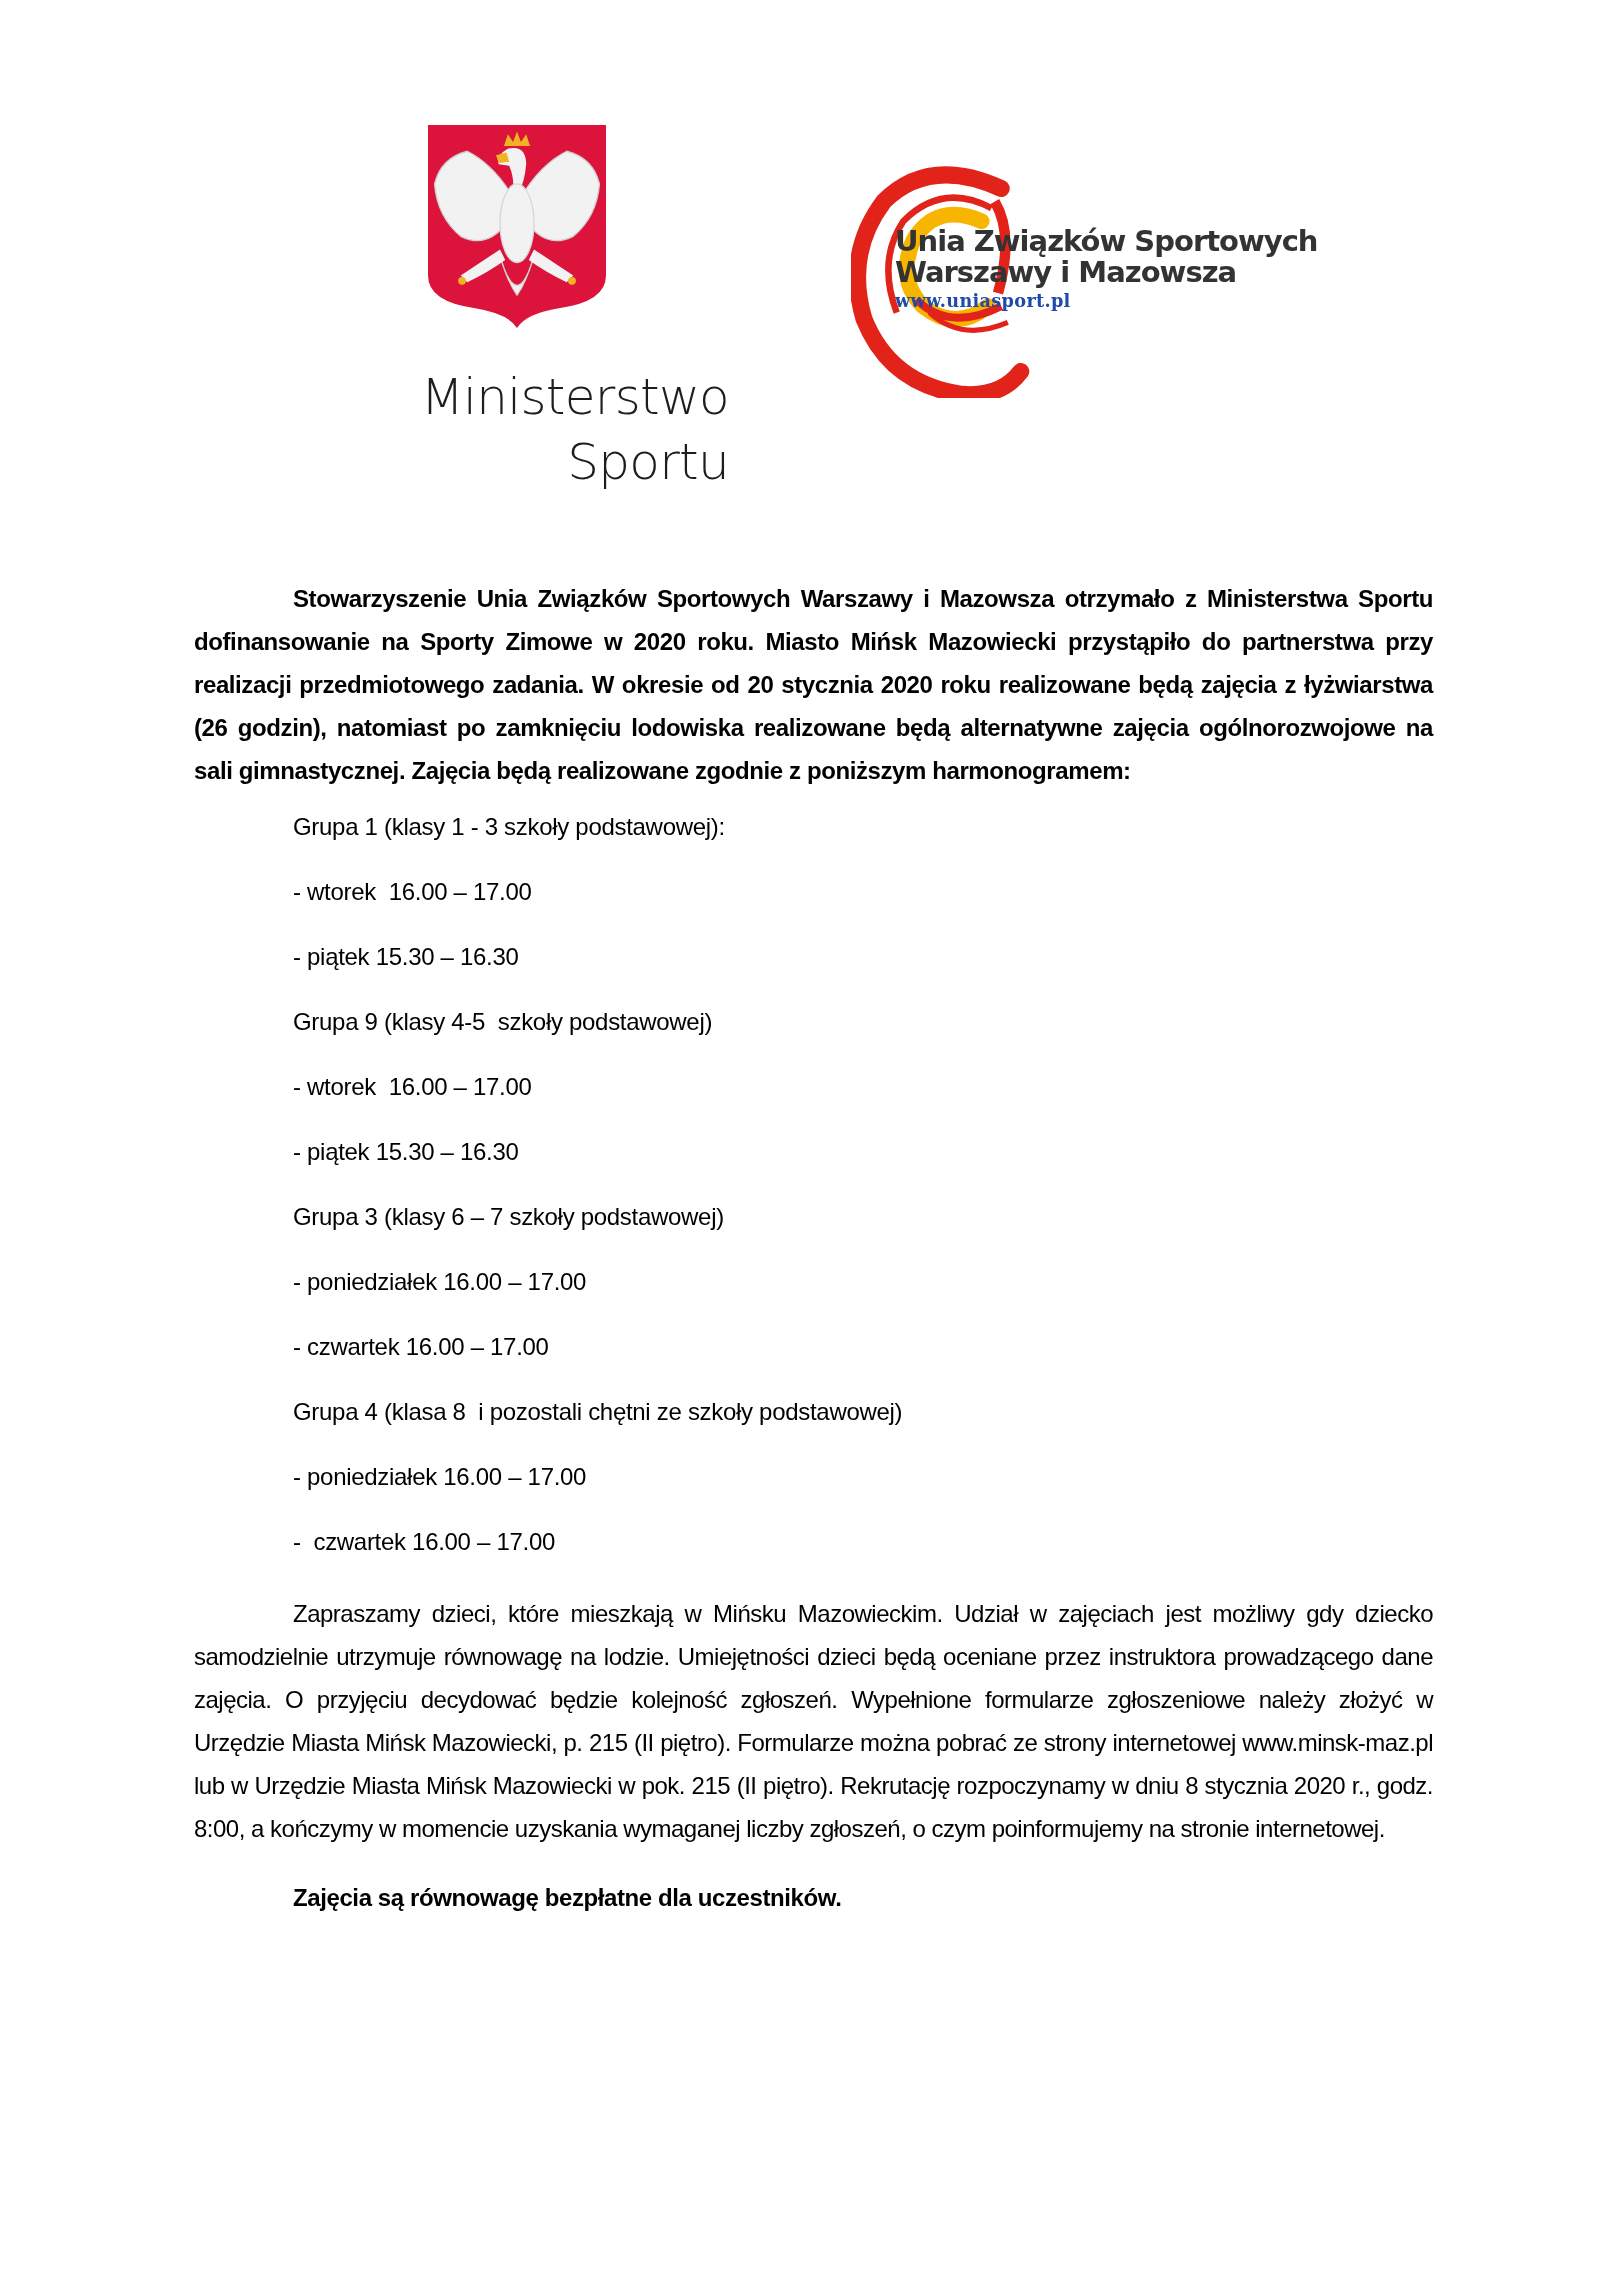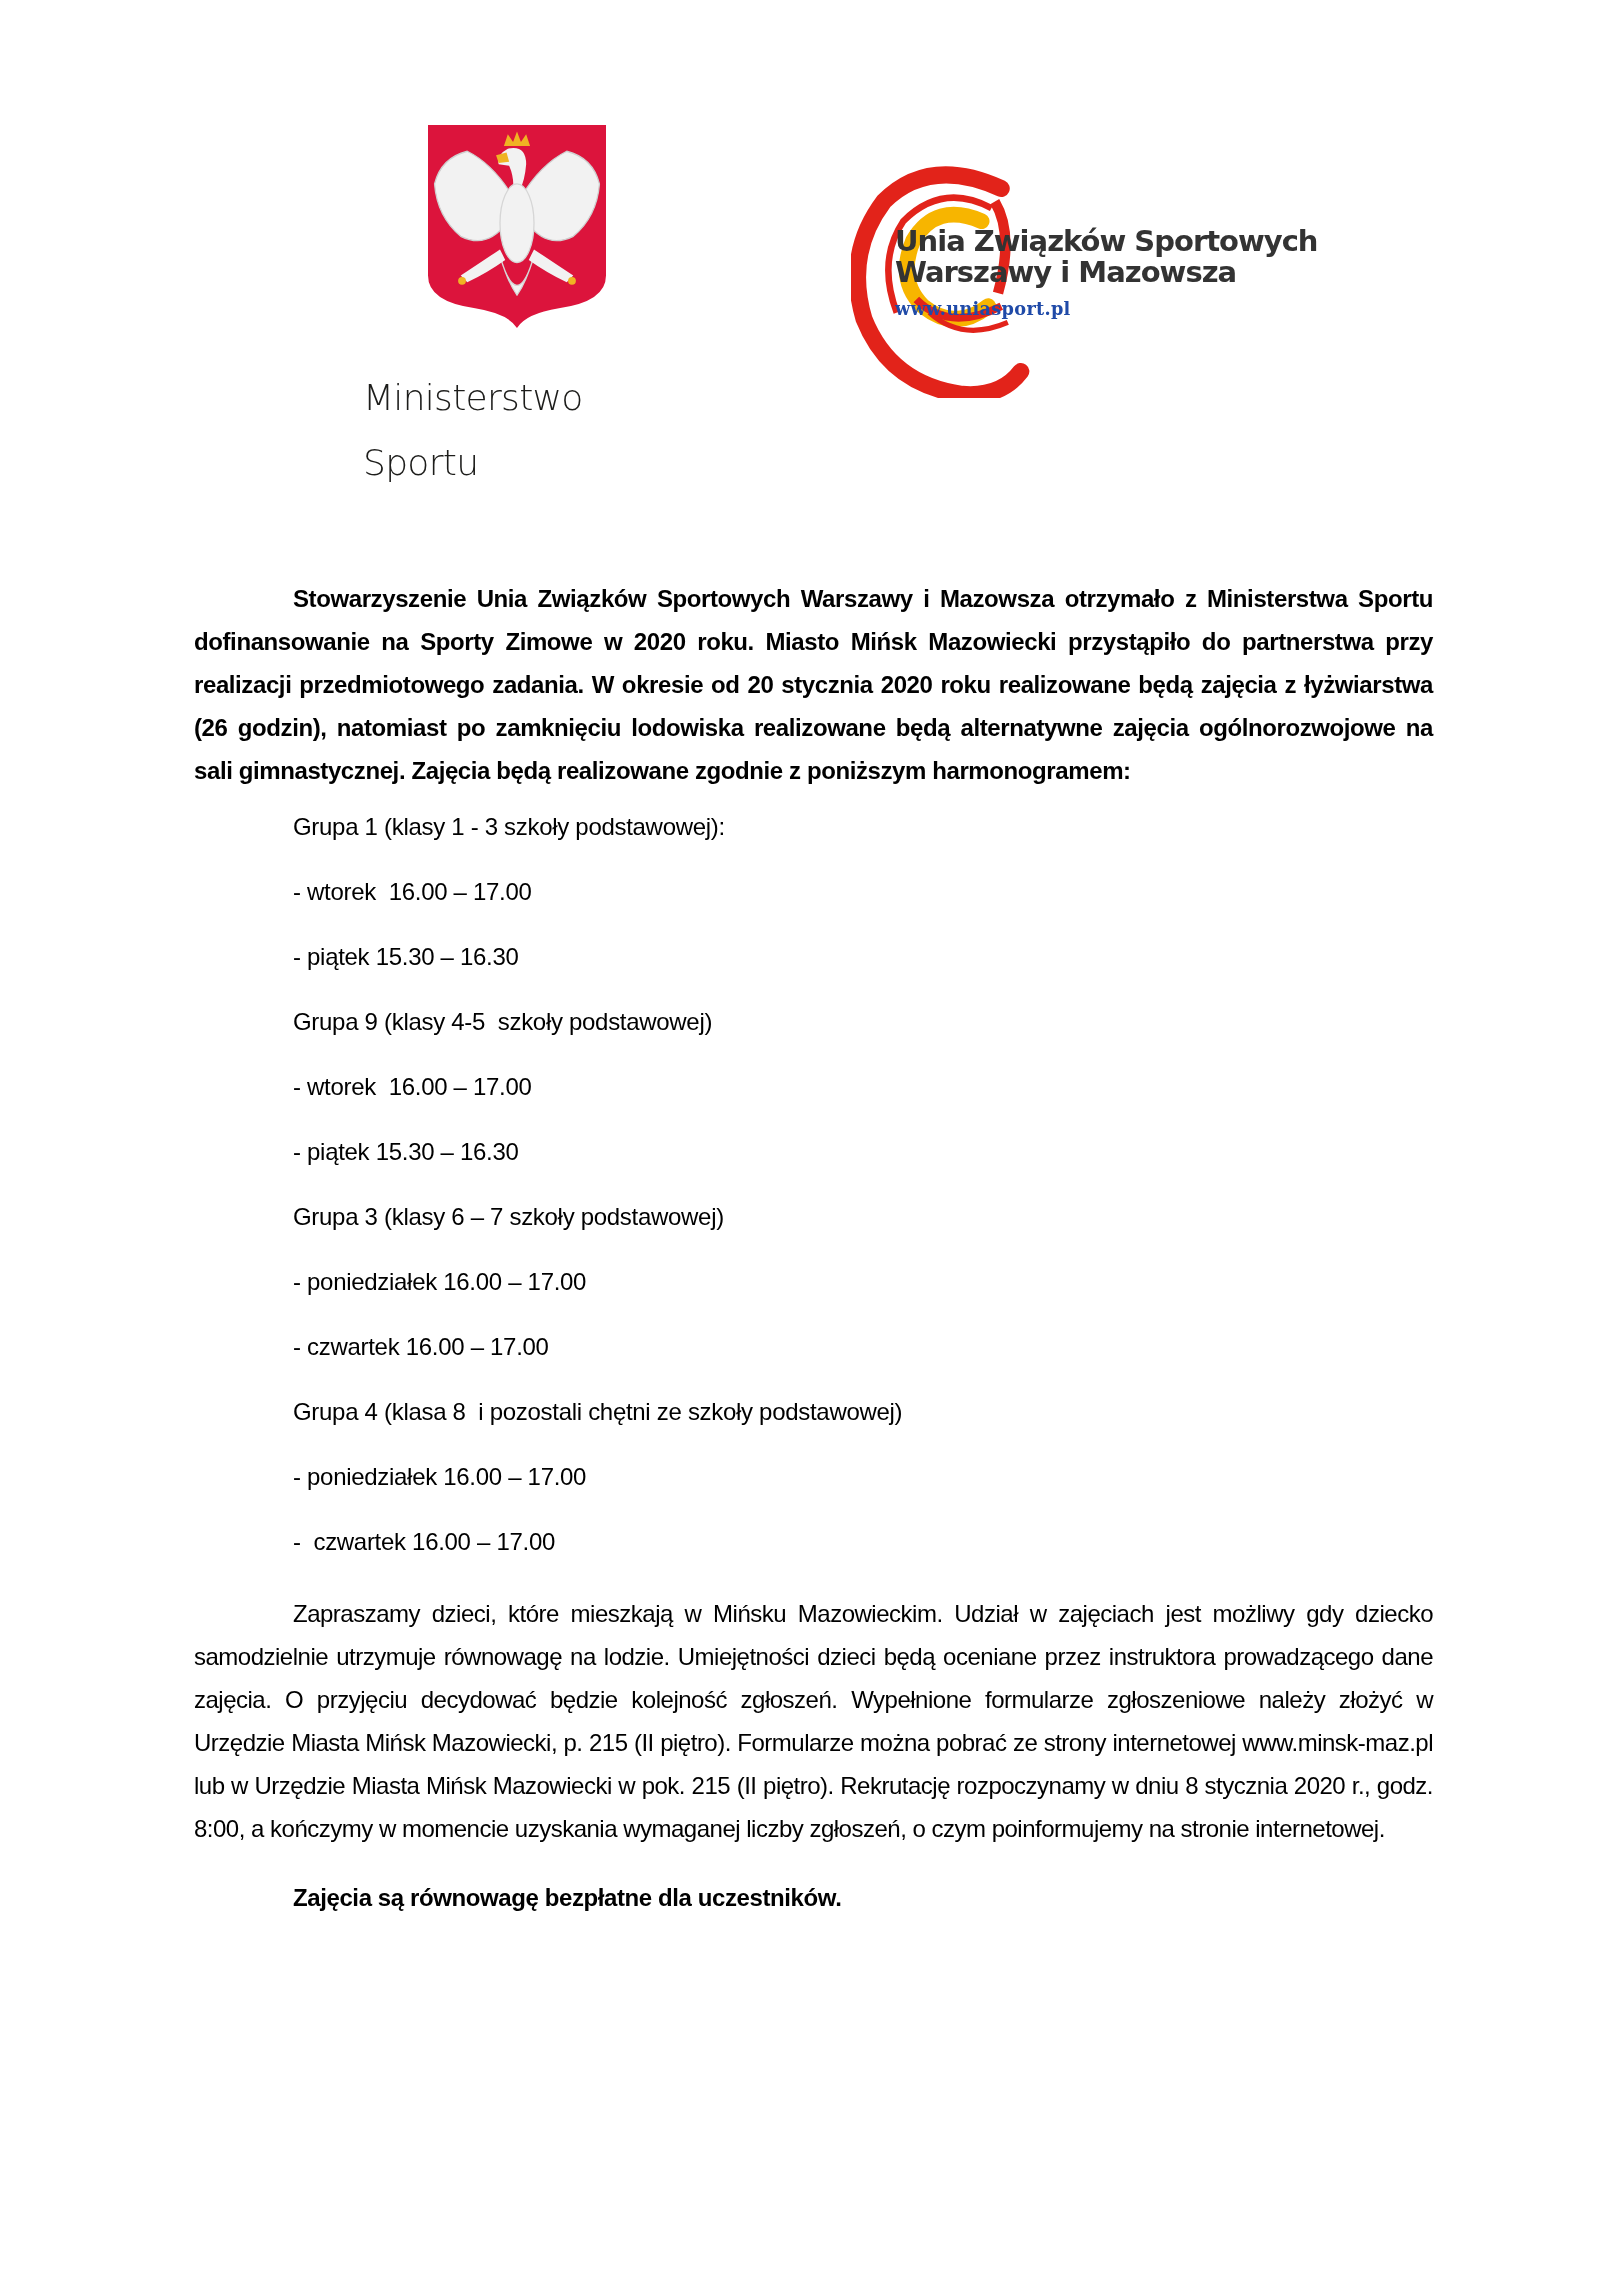--- a/index.html
+++ b/index.html
@@ -1,33 +1,33 @@
 <!DOCTYPE html>
 <html style="font-size:10.5px"><head>
 <meta charset="utf-8">
 <style>
   html, body { margin: 0; padding: 0; background: #ffffff; }
   body { width: 1623px; height: 2295px; position: relative; overflow: hidden;
          font-family: "Liberation Sans", "DejaVu Sans", sans-serif; color: #000; }
 
   .logo-ministry { position: absolute; left: 363px; top: 118px; width: 366px; height: 386px; }
   .shield { position: absolute; left: 65px; top: 6.5px; width: 178px; height: 203px; }
-  .ministry-name { position: absolute; left: 0; top: 247px; width: 366px; text-align: left;
-                   font-family: "DejaVu Sans", sans-serif; font-weight: 300; font-size: 36px;
+  .ministry-name { position: absolute; left: 0; top: 247px; width: 366px; text-align: right;
+                   font-family: "DejaVu Sans", sans-serif; font-weight: 300; font-size: 50px;
                    line-height: 65px; color: #1d1d1b; letter-spacing: -0.7px; }
   .ministry-name span { display: block; }
 
   .logo-unia { position: absolute; left: 851px; top: 162px; width: 471px; height: 242px; }
   .swirl { position: absolute; left: 0; top: 0; width: 196px; height: 236px; }
   .unia-text { position: absolute; left: 44px; top: 64px; width: 399px; text-align: left;
                font-family: "DejaVu Sans", sans-serif; font-weight: bold; color: #333333;
                font-size: 29px; line-height: 31px; letter-spacing: -1px; }
   .unia-text .l1, .unia-text .l2 { display: block; white-space: nowrap; }
   .unia-url { display: block; font-family: "DejaVu Serif", serif; font-size: 17.7px; color: #1f4aa8;
-              line-height: 22px; letter-spacing: 0.3px; margin-top: 10px; }
+              line-height: 22px; letter-spacing: 0.3px; margin-top: 2px; }
 
   .content { position: absolute; left: 194px; top: 577px; width: 1239px;
              font-size: 24px; line-height: 43px; }
   .para { margin: 0; text-align: justify; text-indent: 99px; }
   .para.bold { font-weight: bold; letter-spacing: -0.4px; }
   .schedule { margin: 13px 0 0 99px; padding: 0; list-style: none; }
   .schedule li { height: 65px; line-height: 43px; white-space: pre; letter-spacing: -0.3px; }
   .para.regular { margin-top: 7px; letter-spacing: -0.5px; }
   .closing { margin: 26px 0 0 99px; font-weight: bold; letter-spacing: -0.4px; }
 </style>

